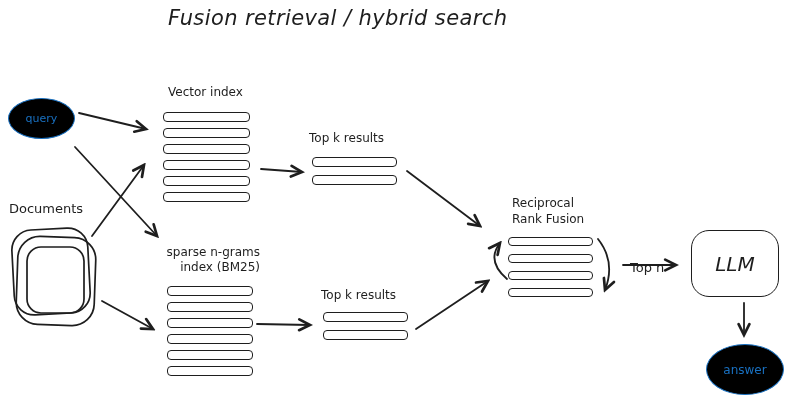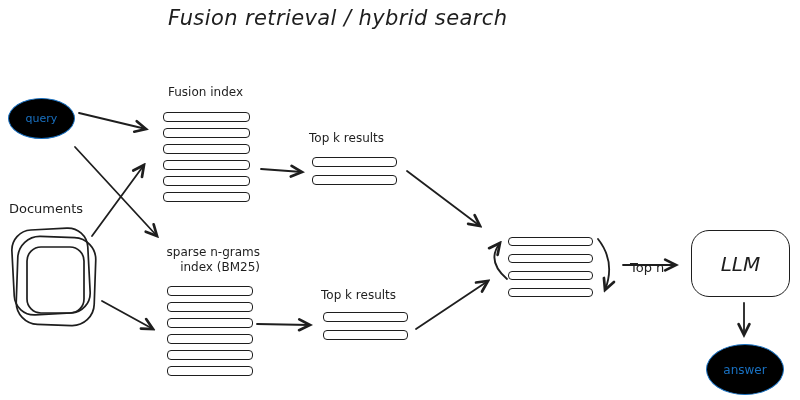--- a/index.html
+++ b/index.html
@@ -28,21 +28,21 @@
   .stack-topk2{left:323px;top:312px;width:85px;gap:8px;}  .stack-topk2 .bar{height:10px;}
   .stack-rrf{left:508px;top:237px;width:85px;gap:8px;}    .stack-rrf .bar{height:9px;}
   .ellipse{
     position:absolute;border:1.7px solid #1971c2;border-radius:50%;
     color:#1971c2;display:flex;align-items:center;justify-content:center;
     font-size:11px;background:#000000;box-sizing:border-box;
   }
   .ellipse-query{left:8px;top:98px;width:67px;height:41px;}
   .ellipse-answer{left:706px;top:344px;width:78px;height:51px;font-size:12px;}
   .llm-box{
-    position:absolute;left:691px;top:230px;width:99px;height:67px;
+    position:absolute;left:691px;top:230px;width:88px;height:67px;
     border:1.8px solid #1e1e1e;border-radius:18px;background:#ffffff;
     display:flex;align-items:center;justify-content:center;
     font-size:20px;font-style:italic;box-sizing:border-box;
   }
 </style>
 </head>
 <body>
 
 <div class="canvas">
 
@@ -76,21 +76,21 @@
   </svg>
 
   <div class="lbl title">Fusion retrieval / hybrid search</div>
 
   <div class="ellipse ellipse-query">
     <span>query</span>
   </div>
 
   <div class="lbl lbl-documents">Documents</div>
 
-  <div class="lbl lbl-vector">Fusion index</div>
+  <div class="lbl lbl-vector">Vector index</div>
   <div class="stack stack-vector">
       <div class="bar"></div>
       <div class="bar"></div>
       <div class="bar"></div>
       <div class="bar"></div>
       <div class="bar"></div>
       <div class="bar"></div>
     </div>
 
   <div class="lbl lbl-topk1">Top k results</div>
@@ -111,20 +111,24 @@
       <div class="bar"></div>
       <div class="bar"></div>
     </div>
 
   <div class="lbl lbl-topk2">Top k results</div>
   <div class="stack stack-topk2">
       <div class="bar"></div>
       <div class="bar"></div>
     </div>
 
+  <div class="lbl lbl-rrf">
+    <span class="lbl-line">Reciprocal</span>
+    <span class="lbl-line">Rank Fusion</span>
+  </div>
   <div class="stack stack-rrf">
       <div class="bar"></div>
       <div class="bar"></div>
       <div class="bar"></div>
       <div class="bar"></div>
     </div>
 
   <div class="lbl lbl-topn">Top n</div>
 
   <div class="llm-box">

